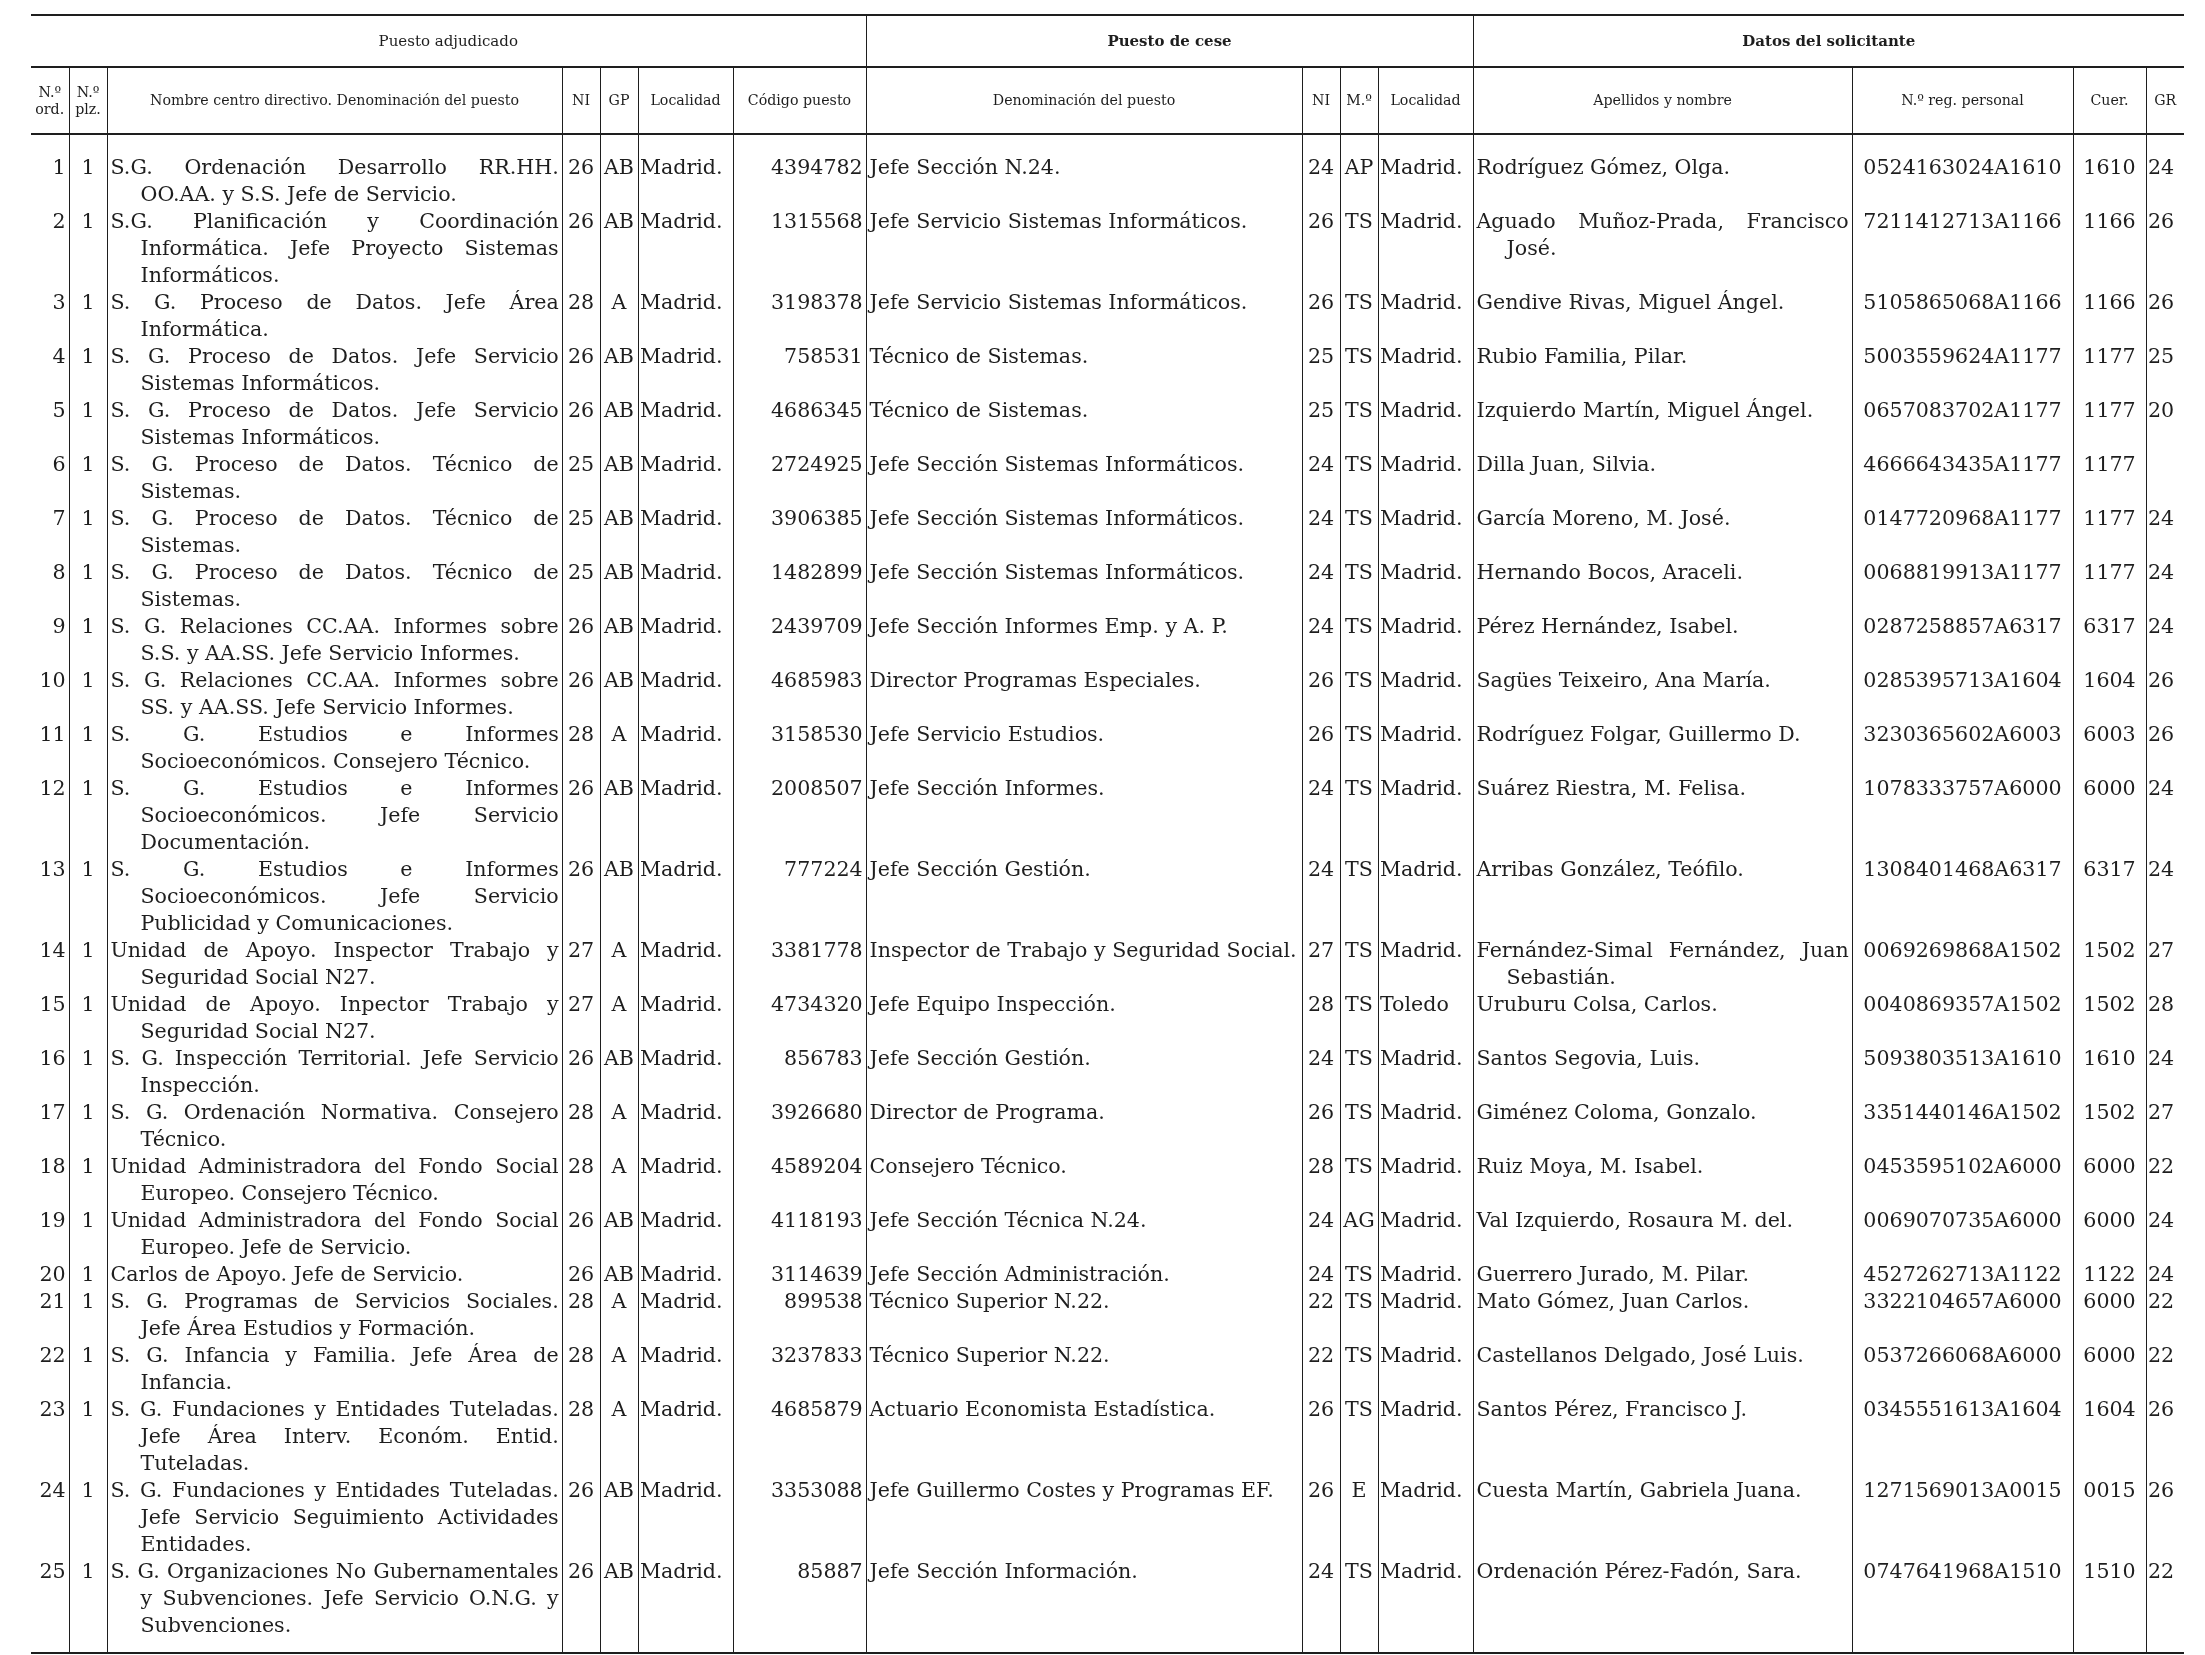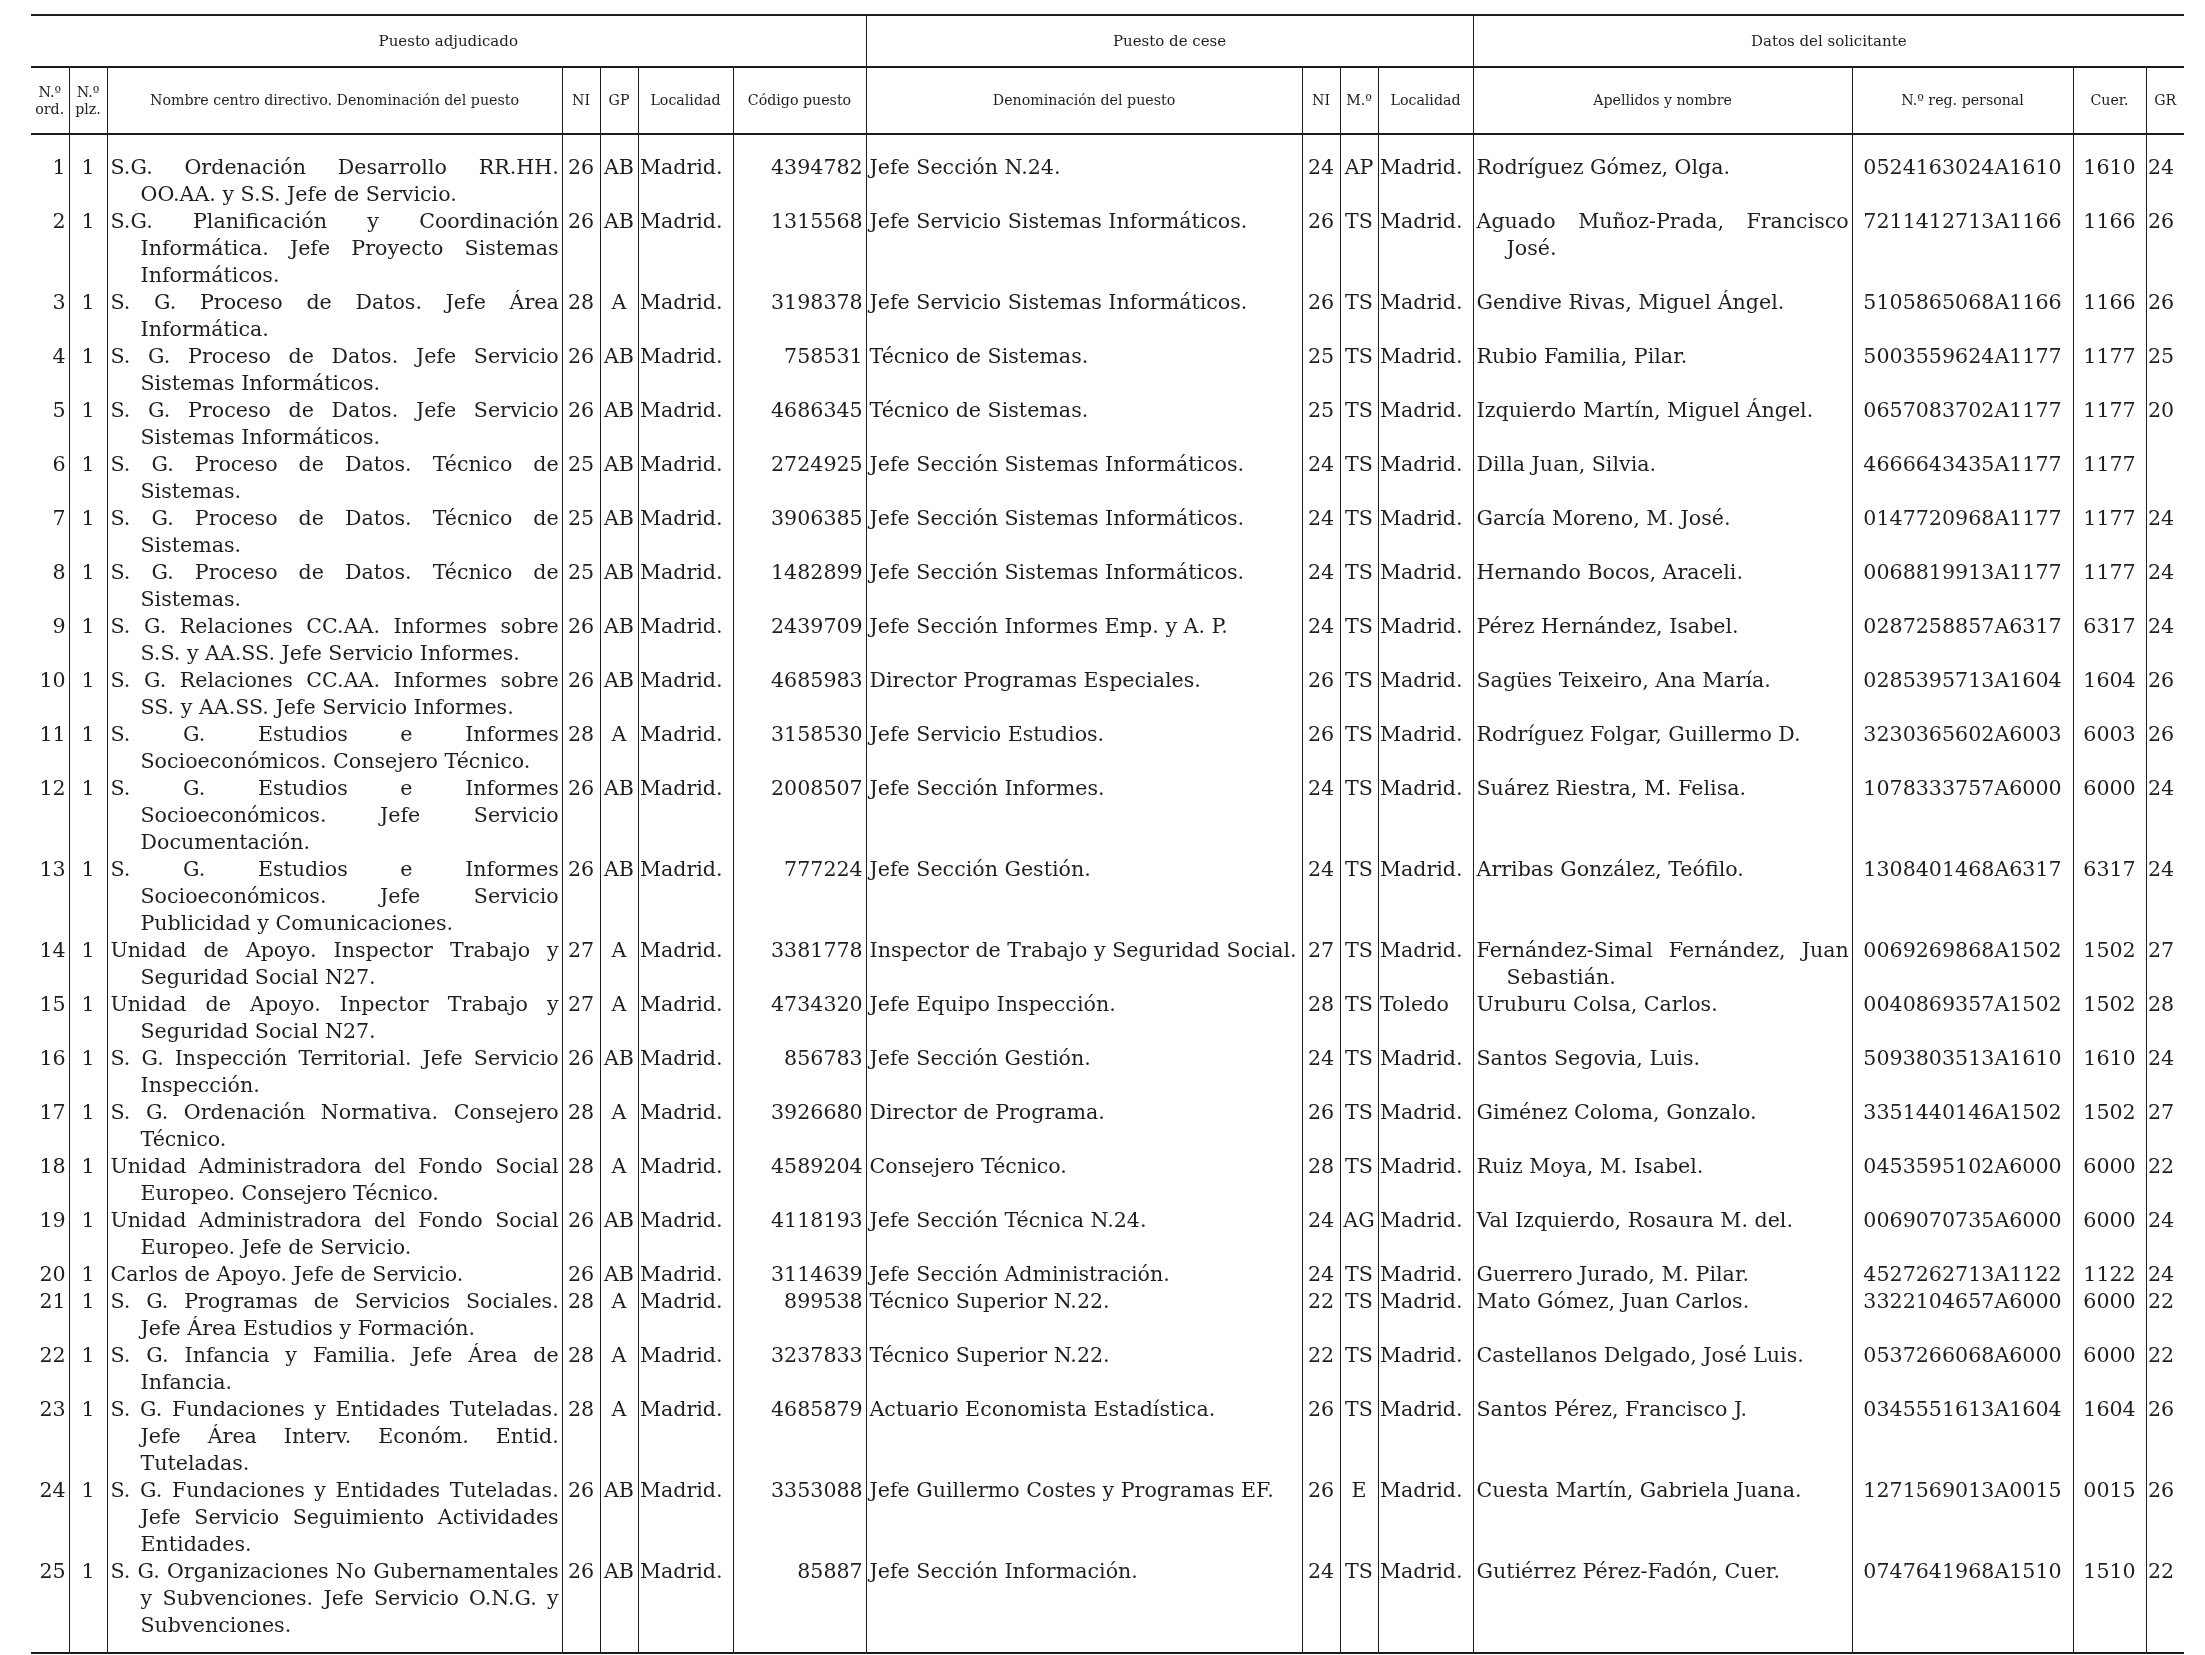--- a/index.html
+++ b/index.html
@@ -8,21 +8,21 @@
   .doc { position: absolute; left: 31px; top: 14.2px; width: 2151px; }
   table { border-collapse: collapse; table-layout: fixed; width: 2151px; }
   col.c-ord { width: 38px; } col.c-plz { width: 38px; } col.c-nom { width: 455px; }
   col.c-ni { width: 38px; } col.c-gp { width: 38px; } col.c-loc { width: 95px; }
   col.c-cod { width: 133px; } col.c-den { width: 436px; } col.c-ni2 { width: 38px; }
   col.c-mo { width: 38px; } col.c-loc2 { width: 95px; } col.c-ape { width: 379px; }
   col.c-reg { width: 221px; } col.c-cuer { width: 73px; } col.c-gr { width: 38px; }
 
   thead tr.groups th { height: 50px; border-top: 2.8px solid #1e1e1e; border-bottom: 2.8px solid #1e1e1e;
      font-weight: normal; font-size: 15px; text-align: center; vertical-align: middle; padding: 0; margin-top: 36px; }
-  thead tr.groups th + th { border-left: 1.4px solid #1e1e1e; }
+  thead tr.groups th + th { border-left: 1.4px solid #1e1e1e; font-weight: bold; }
   thead tr.cols th { height: 65px; border-bottom: 2.8px solid #1e1e1e; font-weight: normal;
      font-size: 14.2px; line-height: 17px; text-align: center; vertical-align: middle; padding: 0 1.4px;
      overflow: hidden; }
   thead tr.cols th + th { border-left: 1.4px solid #1e1e1e; }
 
   tbody td { font-size: 20.6px; line-height: 27px; vertical-align: top; padding: 0 2.8px;
      overflow: hidden; }
   tbody td + td { border-left: 1.4px solid #1e1e1e; }
   tbody tr.spacer td { height: 18.5px; padding: 0; line-height: 18.5px; }
   tbody tr.last td { border-bottom: 2.8px solid #1e1e1e; padding-bottom: 13px; }
@@ -510,21 +510,21 @@
     <td class="ctr">1</td>
     <td class="txt hang">S. G. Organizaciones No Gubernamentales y Subvenciones. Jefe Servicio O.N.G. y Subvenciones.</td>
     <td class="ctr">26</td>
     <td class="ctr">AB</td>
     <td class="sm">Madrid.</td>
     <td class="num">85887</td>
     <td class="txt hang">Jefe Sección Información.</td>
     <td class="ctr">24</td>
     <td class="ctr">TS</td>
     <td class="sm">Madrid.</td>
-    <td class="txt hang">Gutiérrez Pérez-Fadón, Cuer.</td>
+    <td class="txt hang">Ordenación Pérez-Fadón, Sara.</td>
     <td class="reg">0747641968A1510</td>
     <td class="ctr">1510</td>
     <td class="sm">22</td>
   </tr>
       </tbody>
   </table>
 </div>
 
 
 </body></html>

